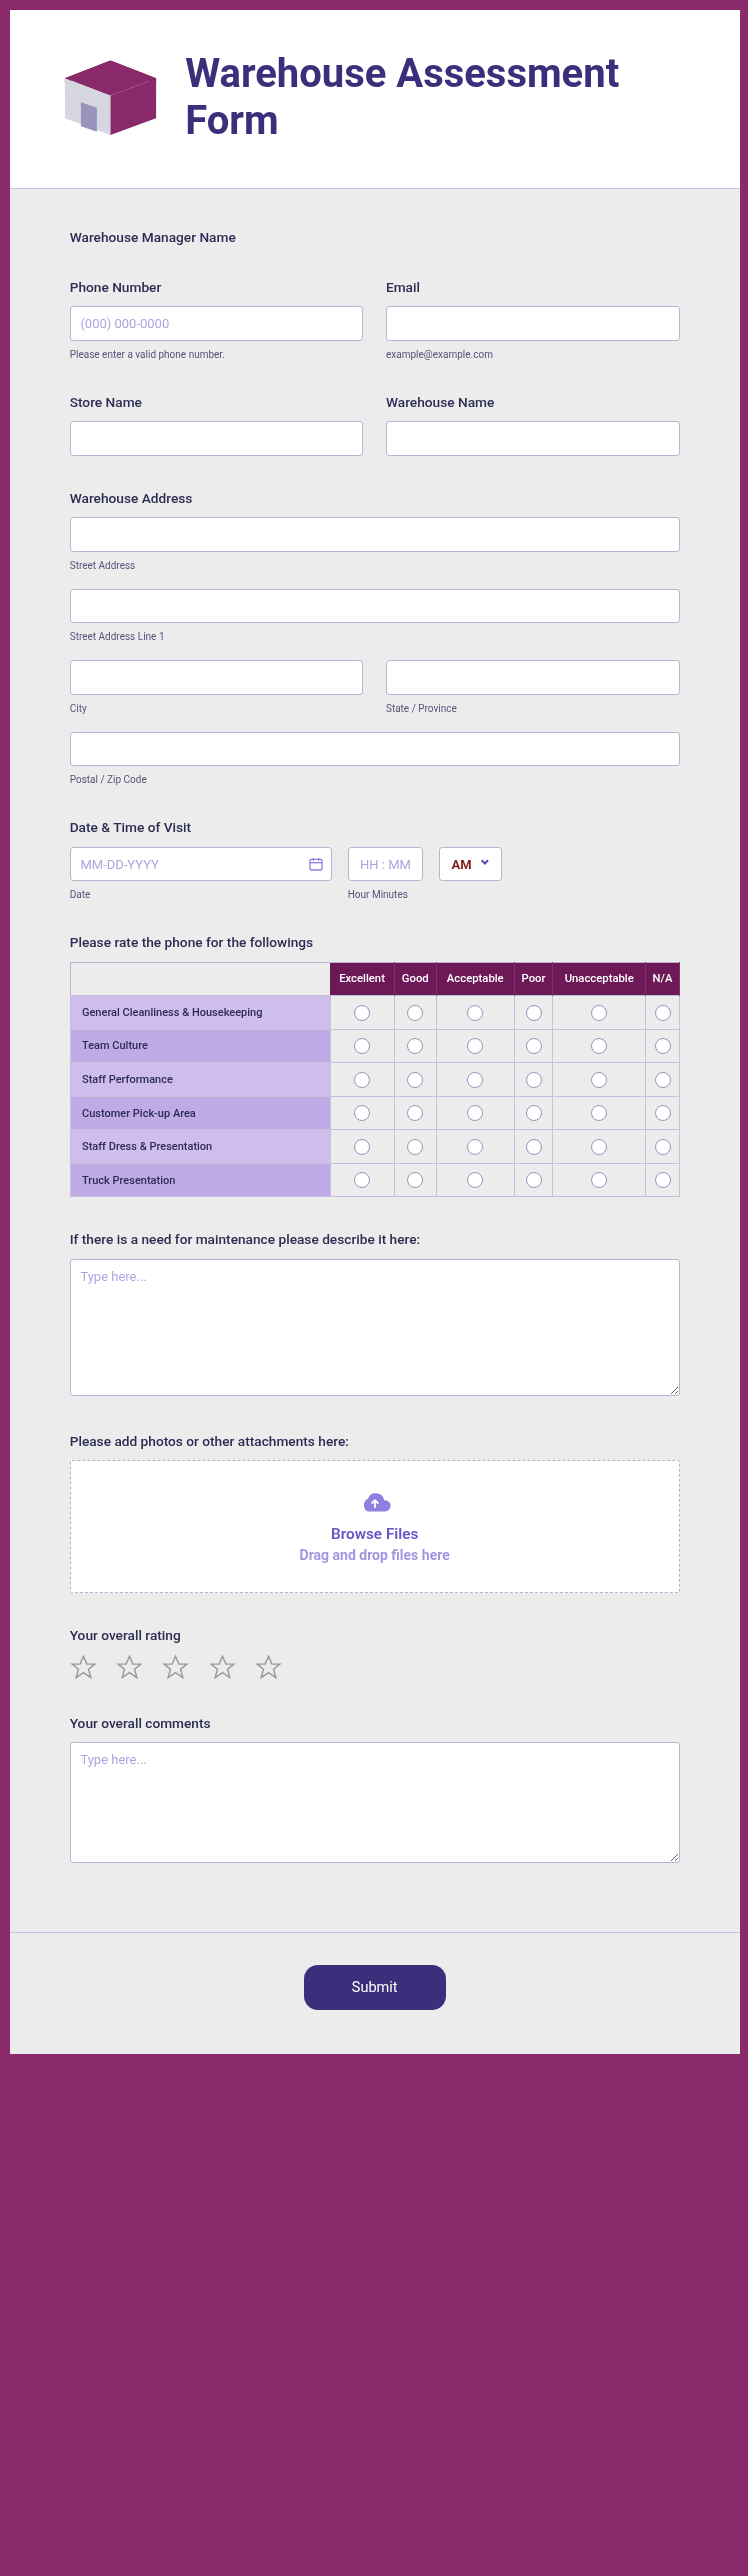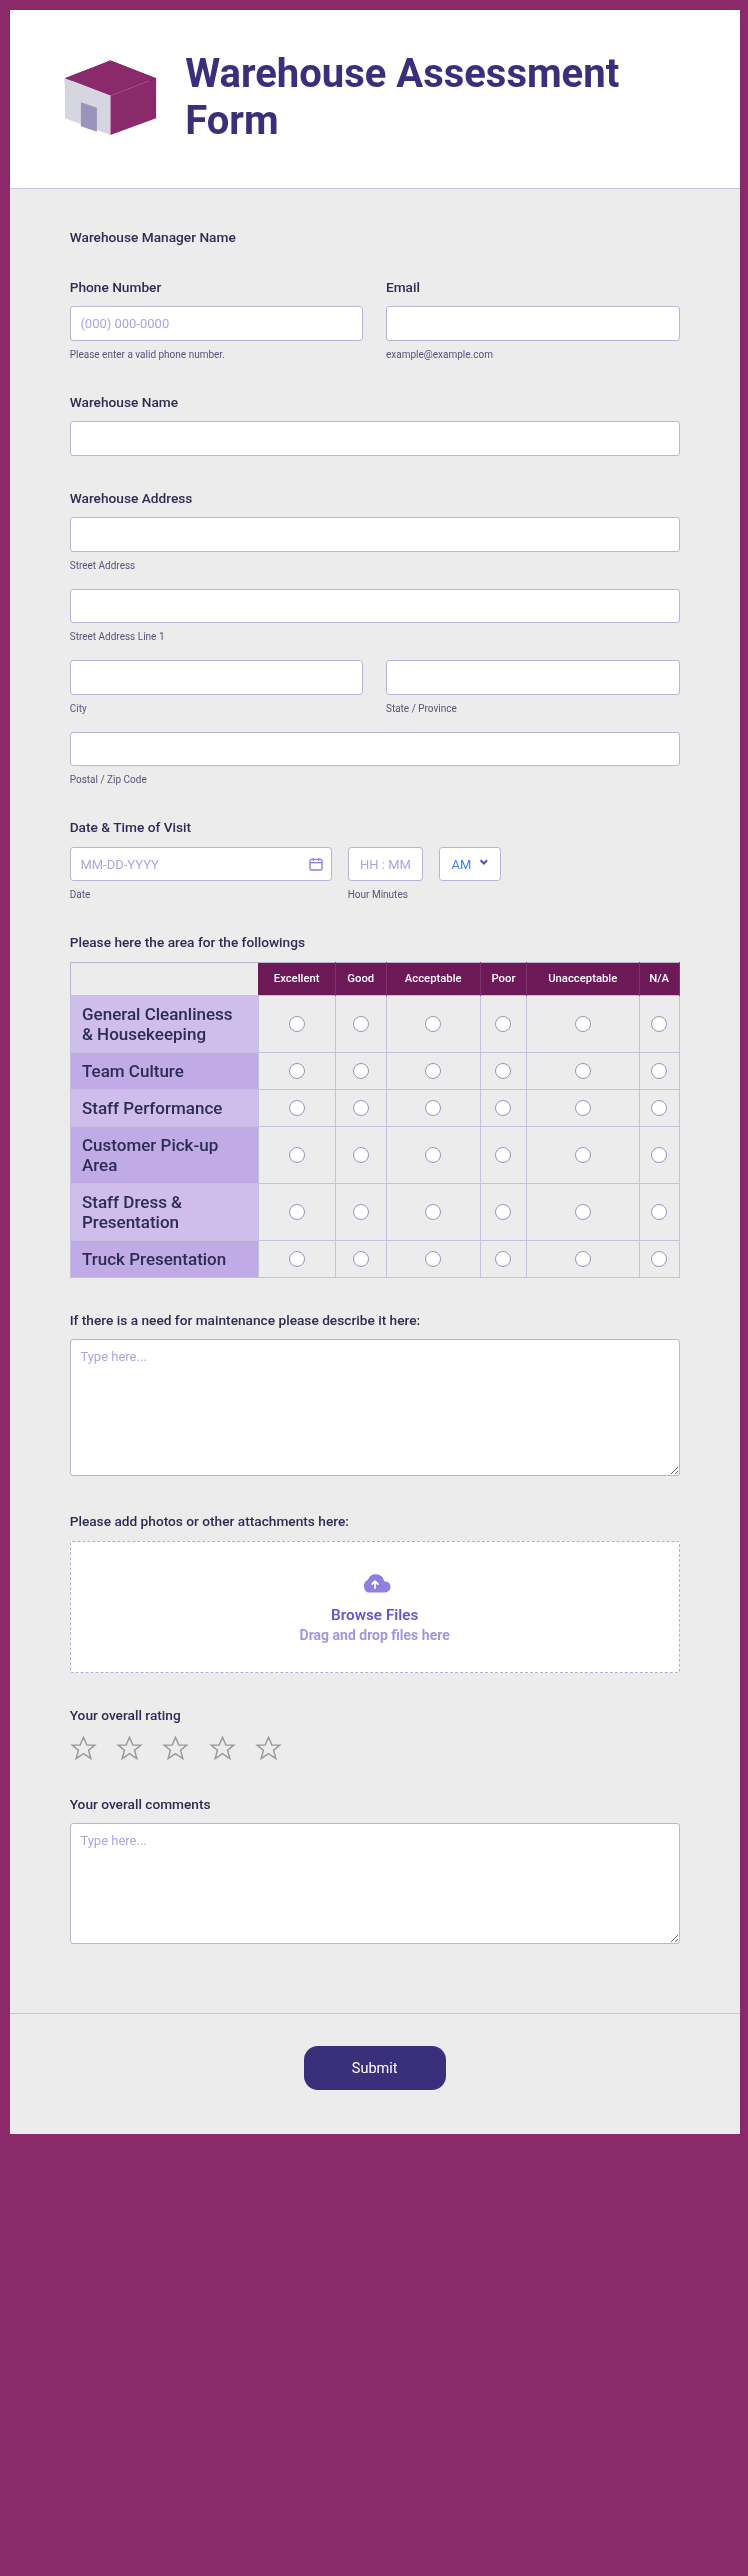--- a/index.html
+++ b/index.html
@@ -68,21 +68,21 @@
   .time-box, .ampm-box {
     border: 0.8px solid #b6b3d4;
     border-radius: 3.2px;
     background: #fff;
     padding: 8.9px 11.3px;
     font-size: 13px;
     color: #b0a3e0;
     display: flex;
     gap: 4.8px;
   }
-  .ampm-box { color: #3b82f6; font-weight: 400; gap: 8px; }
+  .ampm-box { color: #7f1d1d; font-weight: 700; gap: 8px; }
   .chev { width: 9.7px; height: 9.7px; fill: none; stroke: #5a4ab5; stroke-width: 2.5; }
 
   
   .rating-table { width: 100%; border-collapse: collapse; border: 0.8px solid #b8b4d2; }
   .rating-table th {
     background: #6d1958;
     color: #fff;
     font-size: 11.3px;
     font-weight: 500;
     padding: 9.7px 3.2px;
@@ -93,23 +93,23 @@
   .rating-table td {
     border: 0.8px solid #c5c1dd;
     text-align: center;
     padding: 8px 3.2px;
     background: #ececec;
   }
   .rating-table td.rowlabel {
     background: #cfbdec;
     text-align: left;
     padding: 8px 11.3px;
-    font-size: 17px;
+    font-size: 11px;
     color: #2c2c54;
-    width: 188px;
+    width: 260px;
     font-weight: 500;
   }
   .rating-table tbody tr:nth-child(even) td.rowlabel { background: #c1abe6; }
   .radio {
     display: inline-block;
     width: 16px; height: 16px;
     border: 1.2px solid #9a94bc;
     border-radius: 50%;
     background: #fff;
     vertical-align: middle;
@@ -195,20 +195,24 @@
         <div class="col">
           <label class="field-label">Email</label>
           <input type="text" style="">
           <div class="sublabel">example@example.com</div>
         </div>
       </div>
     </div>
 
     <div class="section">
       <div class="row2">
+        <div class="col">
+          <label class="field-label">Store Name</label>
+          <input type="text" style="">
+        </div>
         <div class="col">
           <label class="field-label">Warehouse Name</label>
           <input type="text" style="">
         </div>
       </div>
     </div>
 
     <div class="section addr-block">
       <label class="field-label">Warehouse Address</label>
       <div class="addr-group">
@@ -261,21 +265,21 @@
             <span>AM</span>
             <svg class="chev" viewBox="0 0 12 12">
                 <polyline points="2,4 6,8 10,4"></polyline>
               </svg>
           </div>
         </div>
       </div>
     </div>
 
     <div class="section">
-      <label class="field-label">Please here the area for the followings</label>
+      <label class="field-label">Please rate the phone for the followings</label>
       <table class="rating-table">
         <thead>
             <tr id="rating-head">
               <th></th>
               <th>Excellent</th>
               <th>Good</th>
               <th>Acceptable</th>
               <th>Poor</th>
               <th>Unacceptable</th>
               <th>N/A</th>

